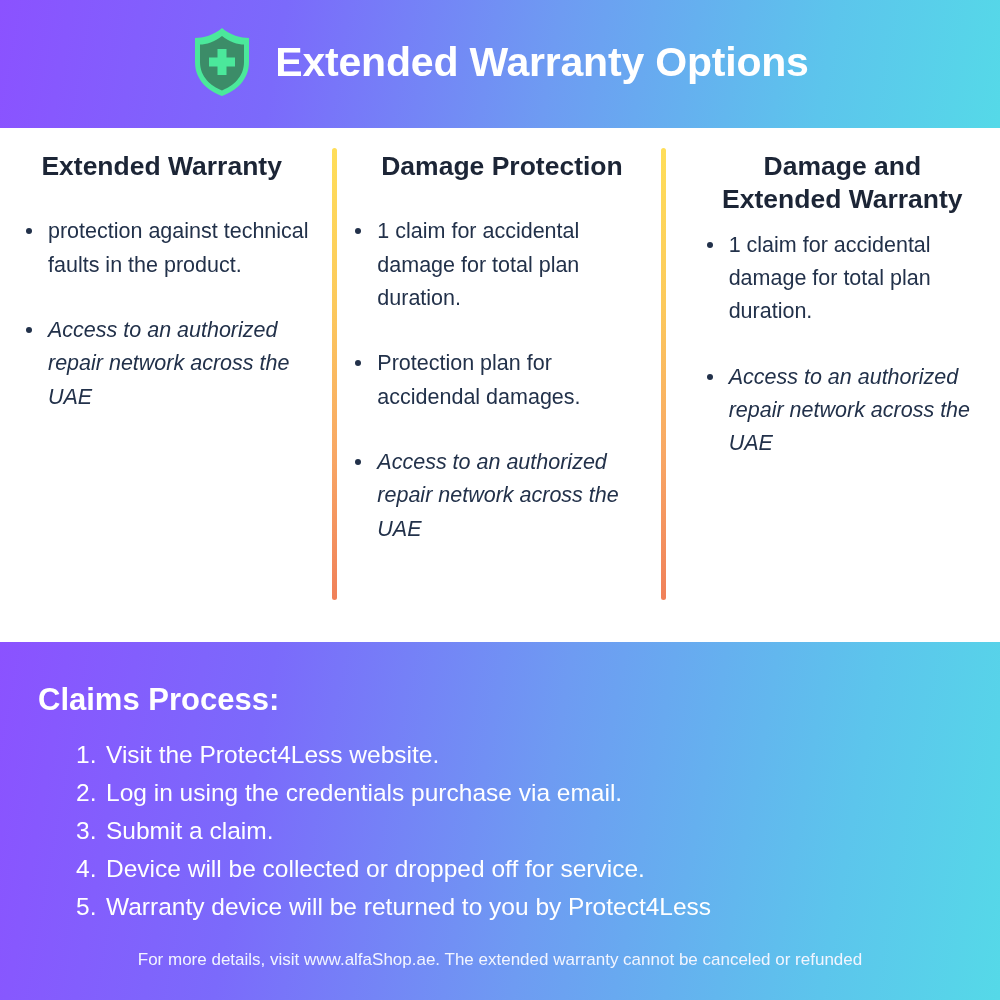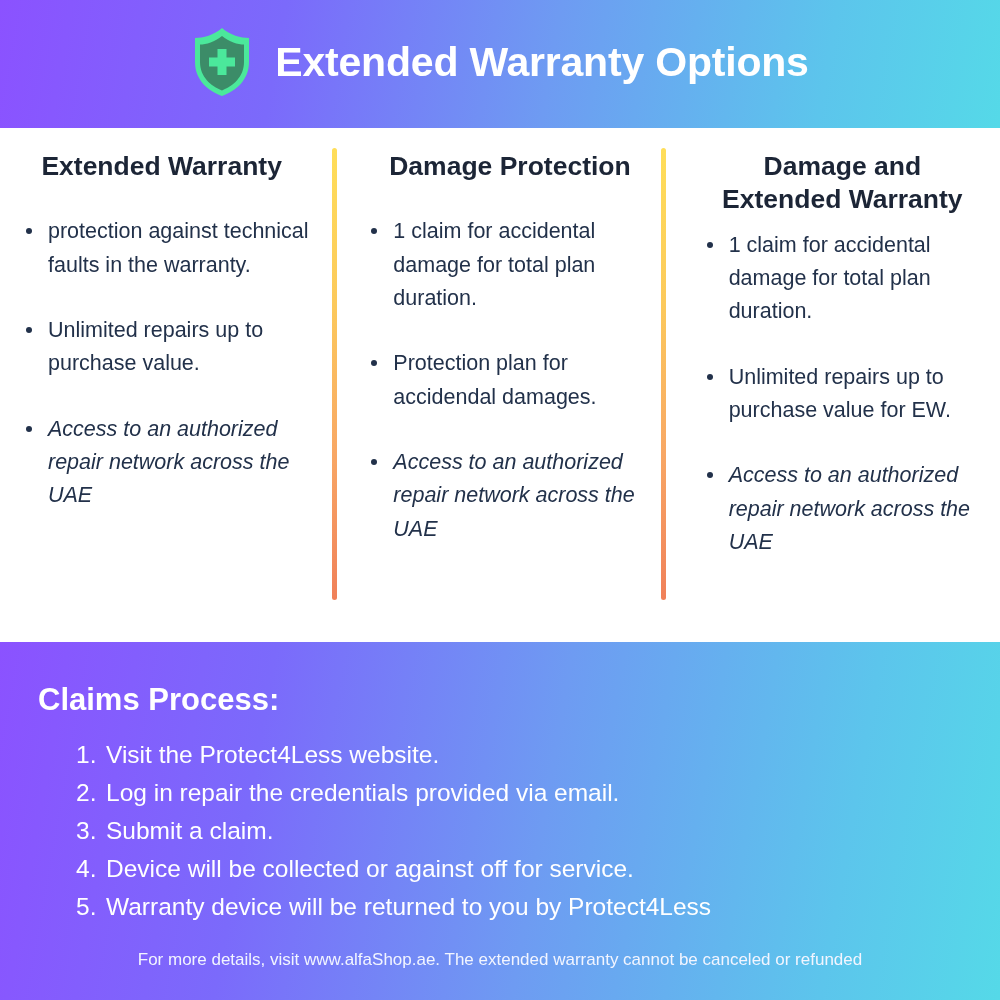--- a/index.html
+++ b/index.html
@@ -45,21 +45,21 @@
     display:flex;
     padding:22px 0 0 0;
     position:relative;
     justify-content:space-between;
   }
   .col {
     position:relative;
     flex:1 1 33.333%;
     padding:0 18px 0 22px;
   }
-  .col.c2 { padding-left:34px; padding-right:14px; }
+  .col.c2 { padding-left:18px; padding-right:14px; }
   .col.c3 { padding-left:36px; }
 
   .divider {
     position:absolute;
     top:20px;
     width:5px;
     height:452px;
     border-radius:3px;
     background:linear-gradient(180deg, #FFDE59 0%, #FCC95C 35%, #F8A765 68%, #F08059 100%);
   }
@@ -157,50 +157,48 @@
   </div>
 
   <div class="columns">
 
     <div class="divider d1"></div>
     <div class="divider d2"></div>
 
     <div class="col c1">
       <div class="col-title">Extended Warranty</div>
       <ul class="bullets">
-        <li>protection against technical faults in the warranty.</li>
-        <li>Unlimited repairs up to purchase value.</li>
+        <li>protection against technical faults in the product.</li>
         <li>Access to an authorized repair network across the UAE</li>
       </ul>
     </div>
 
     <div class="col c2">
       <div class="col-title">Damage Protection</div>
       <ul class="bullets">
         <li>1 claim for accidental damage for total plan duration.</li>
         <li>Protection plan for accidendal damages.</li>
         <li>Access to an authorized repair network across the UAE</li>
       </ul>
     </div>
 
     <div class="col c3">
       <div class="col-title">Damage and Extended Warranty</div>
       <ul class="bullets">
         <li>1 claim for accidental damage for total plan duration.</li>
-        <li>Unlimited repairs up to purchase value for EW.</li>
         <li>Access to an authorized repair network across the UAE</li>
       </ul>
     </div>
   </div>
 
   <div class="footer">
     <div class="claims-title">Claims Process:</div>
     <ol class="steps">
       <li>Visit the Protect4Less website.</li>
-      <li>Log in repair the credentials provided via email.</li>
+      <li>Log in using the credentials purchase via email.</li>
       <li>Submit a claim.</li>
-      <li>Device will be collected or against off for service.</li>
+      <li>Device will be collected or dropped off for service.</li>
       <li>Warranty device will be returned to you by Protect4Less</li>
     </ol>
     <div class="fineprint">For more details, visit www.alfaShop.ae. The extended warranty cannot be canceled or refunded</div>
   </div>
 
 </div>
 
 </body></html>

